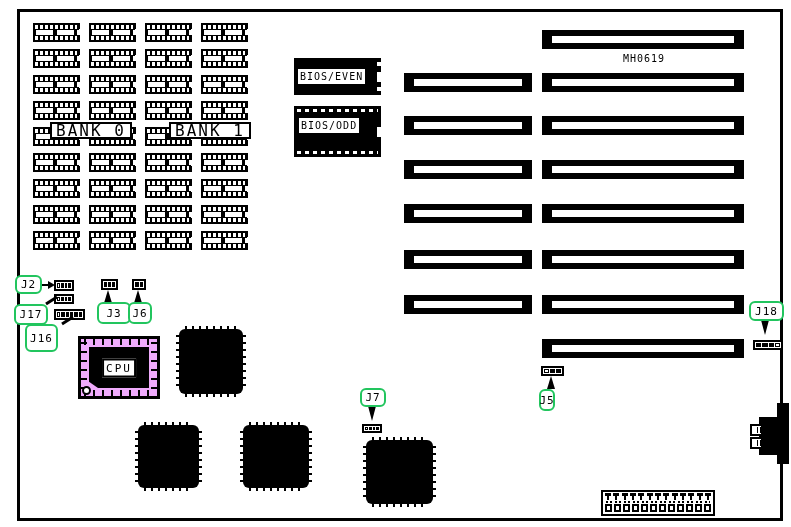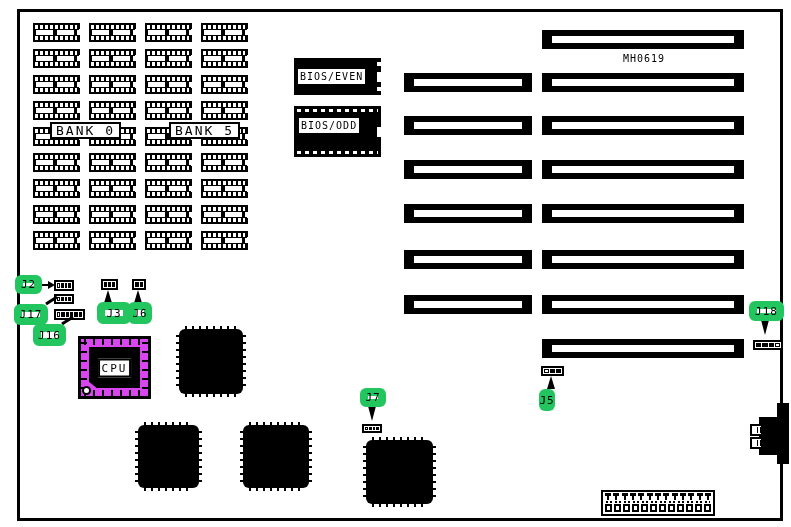--- a/index.html
+++ b/index.html
@@ -15,21 +15,21 @@
             background-image:linear-gradient(#fff,#fff),linear-gradient(#fff,#fff),
                              radial-gradient(circle,#fff 0 3px,rgba(0,0,0,0) 3px);
             background-repeat:no-repeat;
             background-size:17px 5px,17px 5px,7px 7px;
             background-position:3px 7px,24px 7px,right -3px top 6px}
   .mem-chip::before,.mem-chip::after{content:'';position:absolute;left:2px;right:3px;height:4px;
             background:repeating-linear-gradient(90deg,#fff 0 3px,rgba(0,0,0,0) 3px 5px)}
   .mem-chip::before{top:2px}
   .mem-chip::after{bottom:2px}
   .bank-label{position:absolute;z-index:3;background:#fff;border:2px solid #000;
-              font-size:13px;line-height:13px;height:17px;padding:0 4px;letter-spacing:2px;white-space:nowrap}
+              font-size:16px;line-height:13px;height:17px;padding:0 4px;letter-spacing:2px;white-space:nowrap}
   .bank0{left:30px;top:110px}
   .bank1{left:149px;top:110px}
 
   
   .bios{position:absolute;left:274px;background:#000}
   .bios-even{top:46px;width:87px;height:37px}
   .bios-even::before{content:'';position:absolute;right:0;top:4px;width:4px;height:4px;background:#fff}
   .bios-even::after{content:'';position:absolute;right:0;bottom:4px;width:4px;height:4px;background:#fff}
   .bios-odd{top:94px;width:87px;height:51px}
   .bios-odd::before{content:'';position:absolute;left:3px;right:3px;top:3px;height:3px;
@@ -63,25 +63,25 @@
   .jumper .cell.open{background:#fff;box-shadow:inset 0 0 0 1px #000}
   .jp-j2{left:34px;top:268px;width:20px;height:11px}
   .jp-j17{left:34px;top:282px;width:20px;height:10px}
   .jp-j16{left:34px;top:297px;width:31px;height:11px}
   .jp-j3{left:81px;top:267px;width:17px;height:11px}
   .jp-j6{left:112px;top:267px;width:14px;height:11px}
   .jp-j7{left:342px;top:412px;width:20px;height:9px}
   .jp-j5{left:521px;top:354px;width:23px;height:10px}
   .jp-j18{left:733px;top:328px;width:30px;height:10px}
 
-  .callout{position:absolute;background:#fff;border:8px solid #22c55e;border-radius:6px;z-index:3;
+  .callout{position:absolute;background:#fff;border:2px solid #22c55e;border-radius:6px;z-index:3;
            font-size:11px;letter-spacing:1px;display:flex;align-items:center;justify-content:center}
   .co-j2{left:-5px;top:263px;width:27px;height:19px}
   .co-j17{left:-6px;top:292px;width:34px;height:21px}
-  .co-j16{left:13px;top:312px;width:33px;height:22px}
+  .co-j16{left:5px;top:312px;width:33px;height:28px}
   .co-j3{left:77px;top:290px;width:34px;height:22px}
   .co-j6{left:108px;top:290px;width:24px;height:22px}
   .co-j7{left:340px;top:376px;width:26px;height:19px}
   .co-j5{left:519px;top:377px;width:16px;height:22px}
   .co-j18{left:729px;top:289px;width:35px;height:20px}
 
   .tail{position:absolute;width:0;height:0;z-index:2}
   .tail.up{border-left:4px solid transparent;border-right:4px solid transparent;border-bottom:13px solid #000}
   .tail.down{border-left:4px solid transparent;border-right:4px solid transparent;border-top:15px solid #000}
   .tail.diag{width:13px;height:3px;background:#000;transform:rotate(-32deg)}
@@ -90,21 +90,21 @@
   .t-j5{left:527px;top:364px}
   .t-j7{left:348px;top:394px}
   .t-j18{left:741px;top:308px}
   .t-j17{left:25px;top:287px}
   .t-j16{left:41px;top:307px}
   .arrow-line{position:absolute;left:21px;top:272px;width:10px;height:2px;background:#000;z-index:2}
   .arrow-head{position:absolute;left:28px;top:269px;width:0;height:0;z-index:2;
               border-top:4px solid transparent;border-bottom:4px solid transparent;border-left:7px solid #000}
 
   
-  .cpu{position:absolute;left:58px;top:324px;width:73px;height:63px;border:3px solid #000;background:#d946ef}
+  .cpu{position:absolute;left:58px;top:324px;width:82px;height:63px;border:3px solid #000;background:#f0abfc}
   .cpu-ticks{position:absolute;background:repeating-linear-gradient(90deg,#000 0 2px,rgba(0,0,0,0) 2px 9px)}
   .cpu-ticks.top{left:3px;right:3px;top:0;height:6px}
   .cpu-ticks.bottom{left:3px;right:3px;bottom:0;height:6px}
   .cpu-ticks.left,.cpu-ticks.right{top:3px;bottom:3px;width:6px;
       background:repeating-linear-gradient(180deg,#000 0 2px,rgba(0,0,0,0) 2px 9px)}
   .cpu-ticks.left{left:0}.cpu-ticks.right{right:0}
   .cpu-die{position:absolute;inset:8px;background:#000;
            clip-path:polygon(0 0,100% 0,100% 100%,15% 100%,0 85%)}
   .cpu-pin1{position:absolute;left:1px;bottom:1px;width:9px;height:9px;border:2px solid #000;
             border-radius:50%;background:#fff;z-index:2}
@@ -179,21 +179,21 @@
         <div class="mem-chip"></div>
         <div class="mem-chip"></div>
         <div class="mem-chip"></div>
         <div class="mem-chip"></div>
         <div class="mem-chip"></div>
         <div class="mem-chip"></div>
         <div class="mem-chip"></div>
         <div class="mem-chip"></div>
       </div>
     <div class="bank-label bank0">BANK 0</div>
-    <div class="bank-label bank1">BANK 5</div>
+    <div class="bank-label bank1">BANK 1</div>
 
     <div class="bios bios-even">
       <span class="bios-notch"></span>
       <span class="chip-label">BIOS/EVEN</span>
     </div>
     <div class="bios bios-odd">
       <span class="bios-notch"></span>
       <span class="chip-label">BIOS/ODD</span>
     </div>
 

